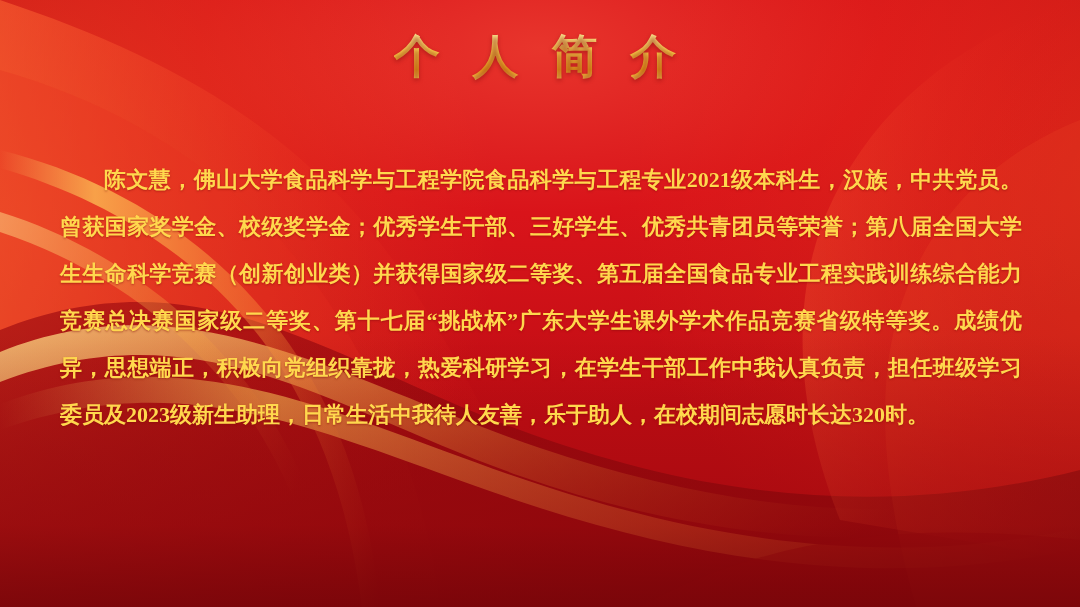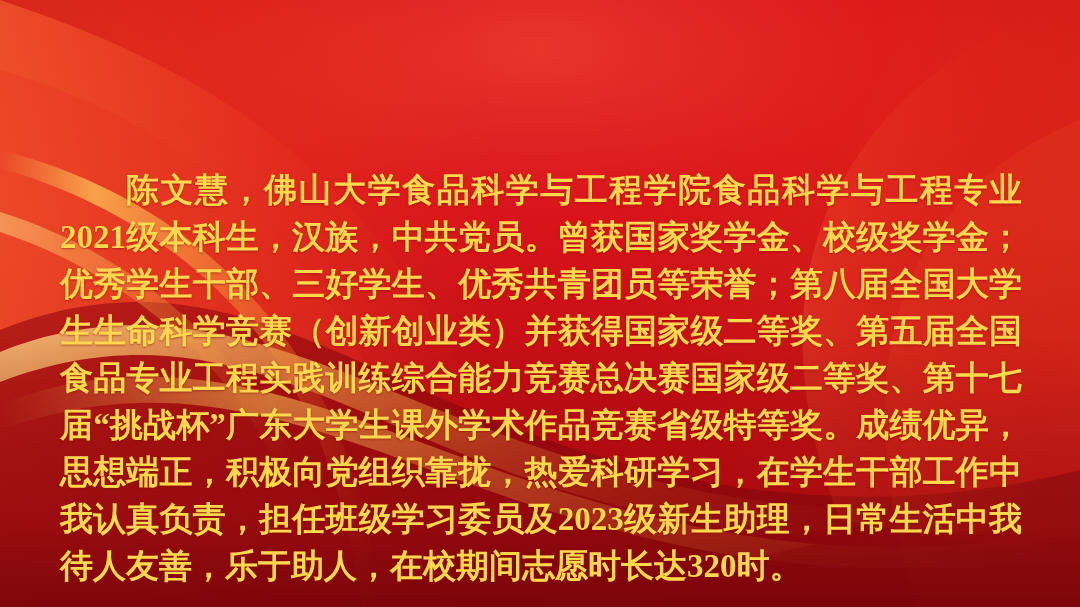--- a/index.html
+++ b/index.html
@@ -71,21 +71,21 @@
     font-family: "Liberation Sans", "DejaVu Sans", sans-serif;
   }
   .body-wrap {
     position: absolute;
     top: 134px;
     left: 60px;
     right: 58px;
   }
   .body-text {
     color: #ffd84d;
-    font-size: 33px;
+    font-size: 22px;
     line-height: 47px;
     text-align: justify;
     text-indent: 2em;
     font-weight: bold;
     text-shadow: 0 1px 2px rgba(130,12,12,0.5);
     font-family: "Liberation Serif", "DejaVu Serif", serif;
   }
 </style>
 </head>
 <body>
@@ -133,18 +133,21 @@
 
       <path d="M1080,0 C950,40 860,120 820,230 C790,318 800,420 840,520 L1080,560 Z" fill="url(#redlight)" opacity="0.5"></path>
       <path d="M1080,120 C980,160 916,236 894,330 C876,408 886,500 916,607 L1080,607 Z" fill="#ff6a35" opacity="0.12"></path>
 
       <path d="M640,607 C760,540 900,520 1080,540 L1080,607 Z" fill="#8d070c" opacity="0.55"></path>
     </svg>
   </div>
 
   <div class="bg-bottom-dark"></div>
 
+  <div class="title-wrap">
+    <div class="title">个 人 简 介</div>
+  </div>
 
   <div class="body-wrap">
     <p class="body-text">陈文慧，佛山大学食品科学与工程学院食品科学与工程专业2021级本科生，汉族，中共党员。曾获国家奖学金、校级奖学金；优秀学生干部、三好学生、优秀共青团员等荣誉；第八届全国大学生生命科学竞赛（创新创业类）并获得国家级二等奖、第五届全国食品专业工程实践训练综合能力竞赛总决赛国家级二等奖、第十七届“挑战杯”广东大学生课外学术作品竞赛省级特等奖。成绩优异，思想端正，积极向党组织靠拢，热爱科研学习，在学生干部工作中我认真负责，担任班级学习委员及2023级新生助理，日常生活中我待人友善，乐于助人，在校期间志愿时长达320时。</p>
   </div>
 
 </div>
 
 </body></html>

